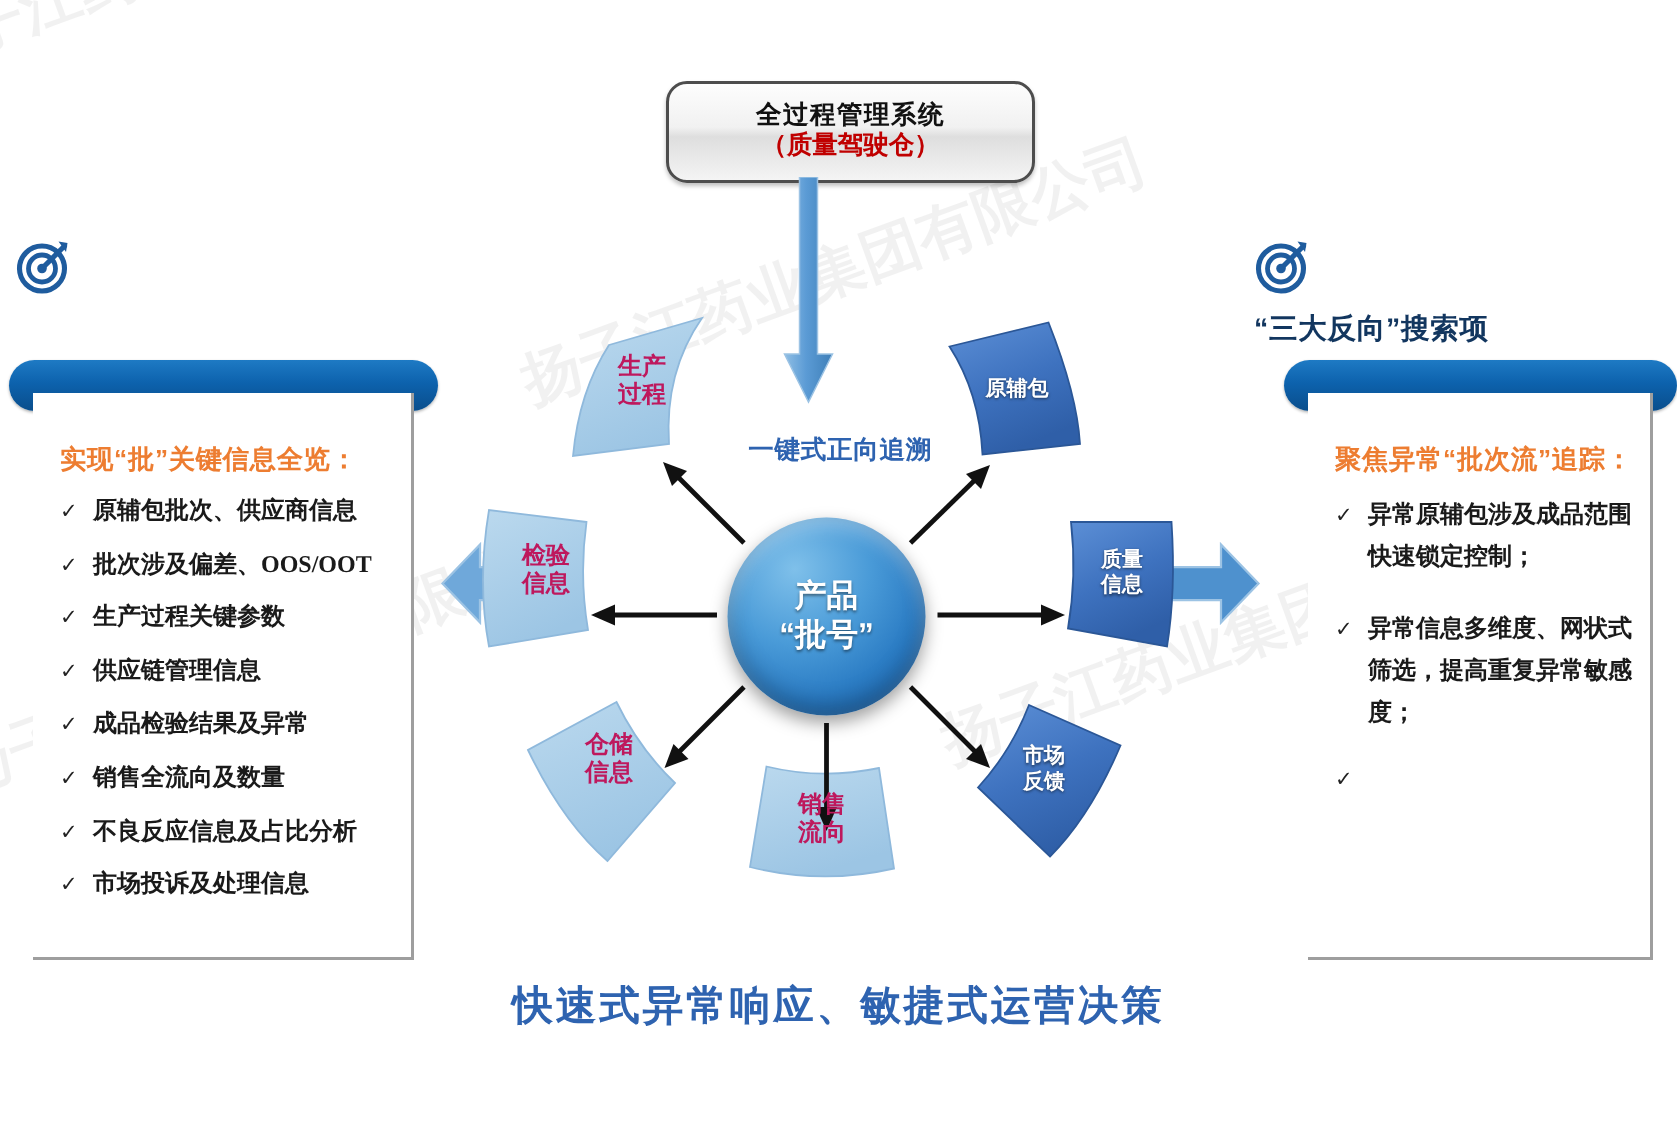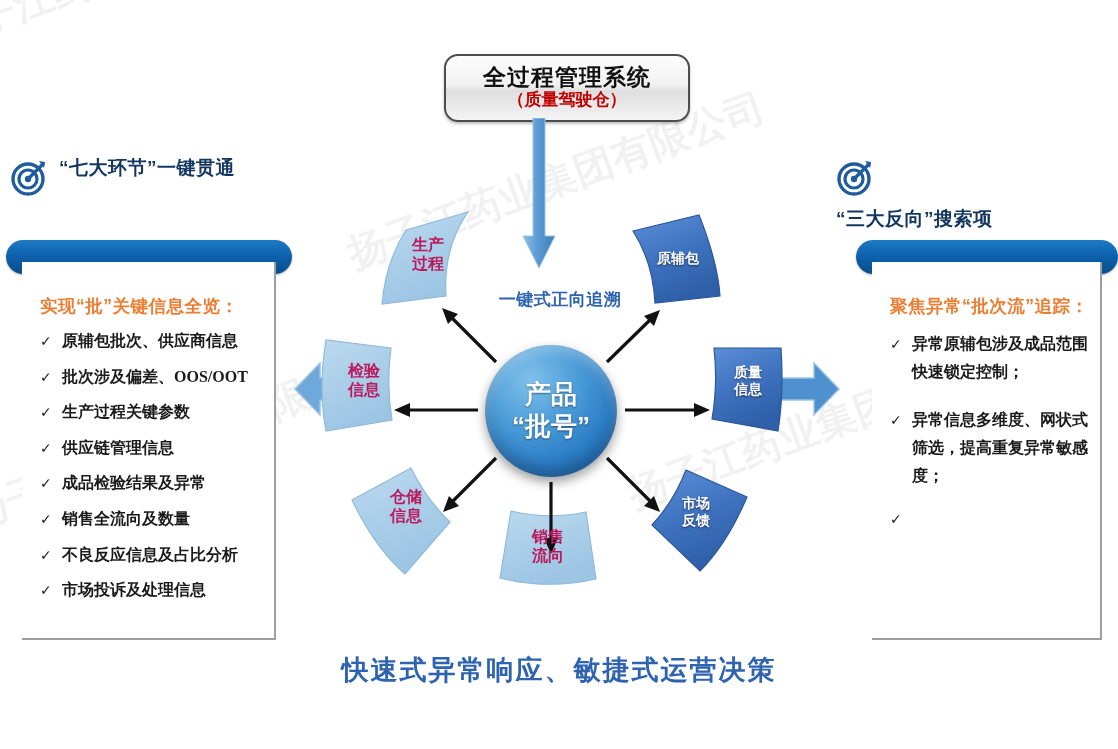--- a/index.html
+++ b/index.html
@@ -20,21 +20,21 @@
   }
 
   
   .title-box{
     position:absolute;left:444px;top:54px;width:242px;height:64px;
     border:2px solid #4d4d4d;border-radius:14px;
     background:linear-gradient(180deg,#fdfdfd 0%,#f1f1f1 45%,#dedede 55%,#f4f4f4 100%);
     box-shadow:0 2px 3px rgba(0,0,0,.25);
     display:flex;flex-direction:column;align-items:center;justify-content:center;
   }
-  .title-main{font-size:23px;font-weight:700;color:#111;letter-spacing:1px;line-height:1.05;}
+  .title-main{font-size:17px;font-weight:700;color:#111;letter-spacing:1px;line-height:1.05;}
   .title-sub{font-size:17px;font-weight:700;color:#c00000;line-height:1.2;margin-top:1px;}
 
   
   .down-arrow{position:absolute;left:521px;top:118px;width:36px;height:164px;}
 
   
   .headline{position:absolute;display:flex;align-items:flex-start;gap:9px;}
   .headline .tgt{flex:0 0 auto;margin-top:2px;}
   .headline .lines{display:flex;flex-direction:column;gap:6px;}
   .headline .hl{font-size:19px;font-weight:700;color:#12365f;letter-spacing:.5px;white-space:nowrap;}
@@ -72,21 +72,21 @@
   .side-arrow{position:absolute;}
 
   
   .wheel{position:absolute;left:300px;top:200px;width:520px;height:420px;}
   .core{
     position:absolute;left:185px;top:145px;width:132px;height:132px;border-radius:50%;
     background:radial-gradient(circle at 34% 26%,#7fc0ea 0%,#4a9bd8 38%,#2b7cc4 66%,#1559a0 100%);
     box-shadow:0 5px 11px rgba(0,0,0,.38),inset 0 -7px 14px rgba(0,0,0,.25),
                inset 0 6px 12px rgba(255,255,255,.35);
     display:flex;flex-direction:column;align-items:center;justify-content:center;
-    color:#fff;font-weight:700;font-size:26px;line-height:1.22;text-align:center;
+    color:#fff;font-weight:700;font-size:21px;line-height:1.22;text-align:center;
     text-shadow:0 1px 2px rgba(0,0,0,.45);
   }
   .seg-label{
     position:absolute;text-align:center;font-weight:700;line-height:1.18;
     pointer-events:none;white-space:nowrap;
   }
   .seg-light{font-size:16px;color:#be185d;}
   .seg-dark{font-size:14px;color:#fff;text-shadow:0 1px 2px rgba(0,0,0,.55);}
 
   .trace-label{
@@ -130,21 +130,20 @@
 
   <div class="headline" id="headline-left">
     <svg class="tgt" width="40" height="40" viewBox="0 0 40 40">
       <circle cx="18" cy="22" r="15" fill="none" stroke="#1F5C9E" stroke-width="3.4"></circle>
       <circle cx="18" cy="22" r="9" fill="none" stroke="#1F5C9E" stroke-width="3.2"></circle>
       <circle cx="18" cy="22" r="3.2" fill="#1F5C9E"></circle>
       <path d="M18 22 L33 7" stroke="#1F5C9E" stroke-width="3.4" stroke-linecap="round"></path>
       <path d="M29 4 L35 5 L34 11 Z" fill="#1F5C9E"></path>
     </svg>
     <div class="lines">
-      <div class="hl">“七大环节”一键贯通</div>
     </div>
   </div>
 
   <div class="headline" id="headline-right">
     <svg class="tgt" width="40" height="40" viewBox="0 0 40 40">
       <circle cx="18" cy="22" r="15" fill="none" stroke="#1F5C9E" stroke-width="3.4"></circle>
       <circle cx="18" cy="22" r="9" fill="none" stroke="#1F5C9E" stroke-width="3.2"></circle>
       <circle cx="18" cy="22" r="3.2" fill="#1F5C9E"></circle>
       <path d="M18 22 L33 7" stroke="#1F5C9E" stroke-width="3.4" stroke-linecap="round"></path>
       <path d="M29 4 L35 5 L34 11 Z" fill="#1F5C9E"></path>

